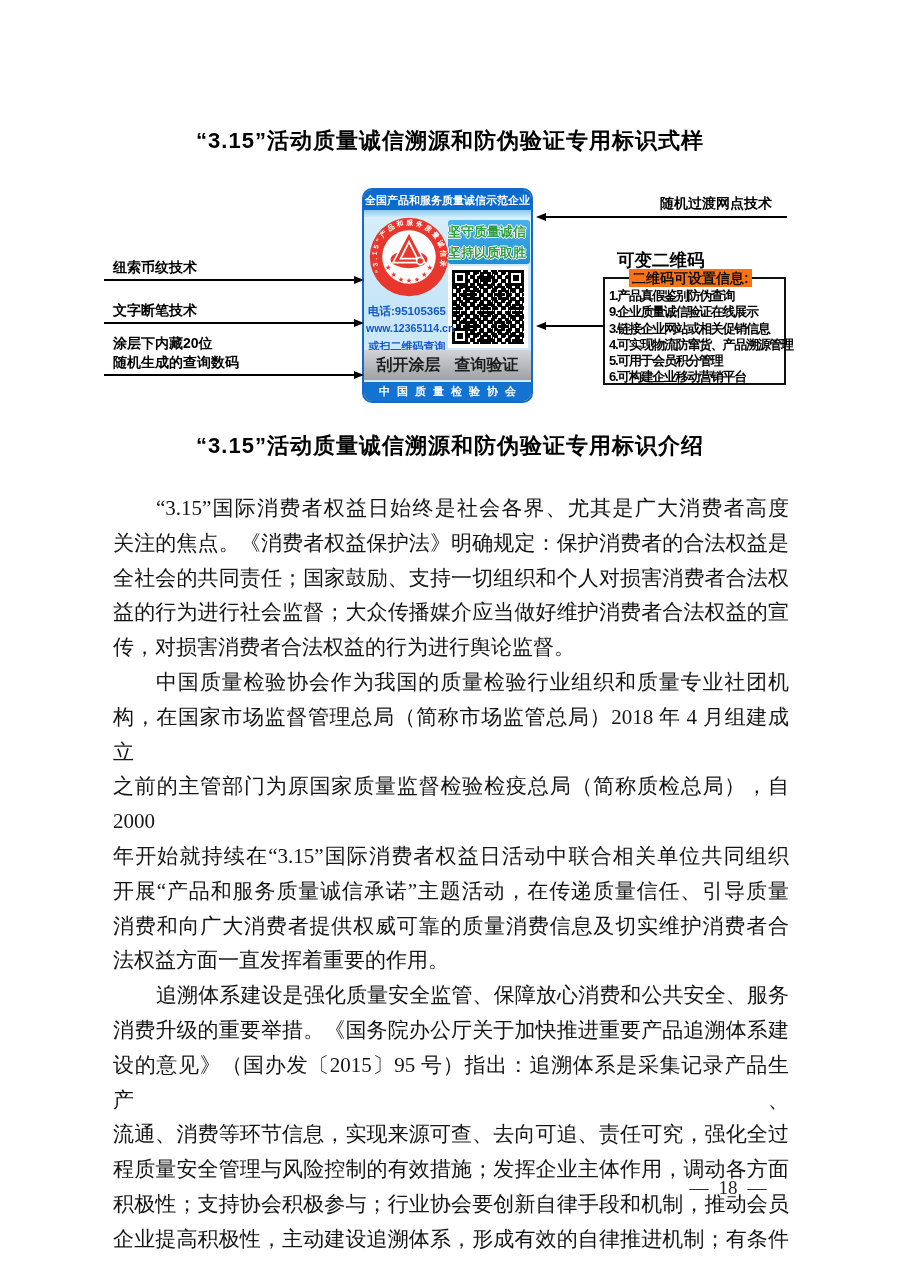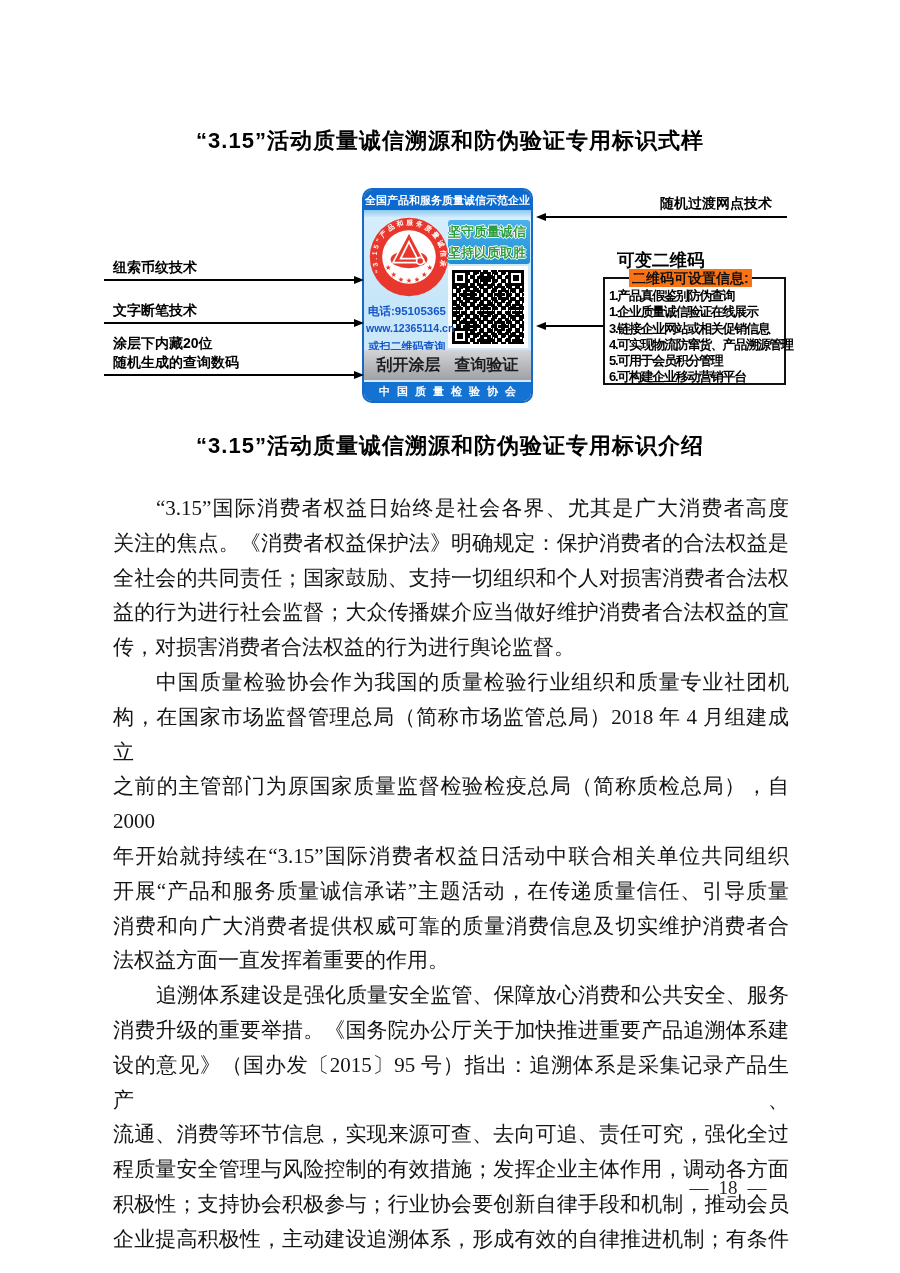--- a/index.html
+++ b/index.html
@@ -181,21 +181,21 @@
     <div class="co co-r1">随机过渡网点技术</div>
     <div class="hline rl1"></div>
     <div class="ah ah-l ar1"></div>
 
     <div class="qr-title">可变二维码</div>
 
     <div class="qrbox">
       <div class="legend">二维码可设置信息:</div>
       <div class="qitems">
         <div class="qi">1.产品真假鉴别防伪查询</div>
-        <div class="qi">1.企业质量诚信验证在线展示</div>
+        <div class="qi">9.企业质量诚信验证在线展示</div>
         <div class="qi">3.链接企业网站或相关促销信息</div>
         <div class="qi">4.可实现物流防窜货、产品溯源管理</div>
         <div class="qi">5.可用于会员积分管理</div>
         <div class="qi">6.可构建企业移动营销平台</div>
       </div>
     </div>
     <div class="hline rl2"></div>
     <div class="ah ah-l ar2"></div>
 
   </div>

